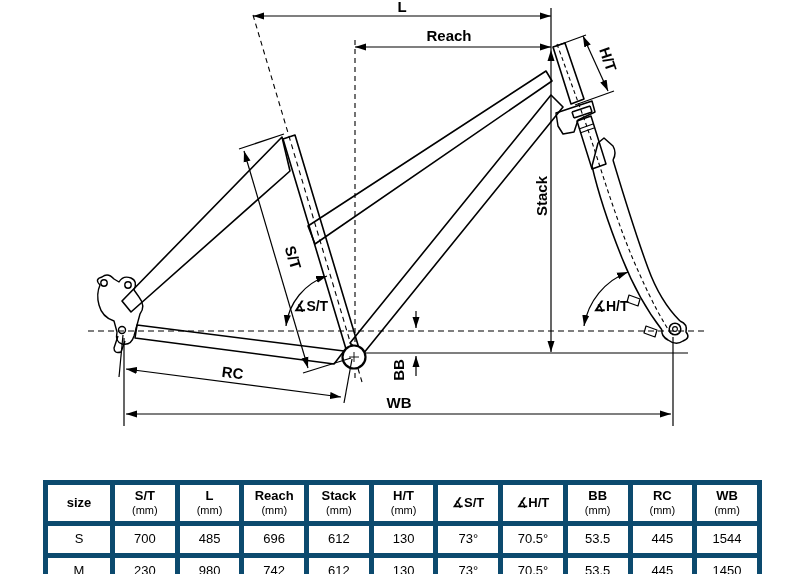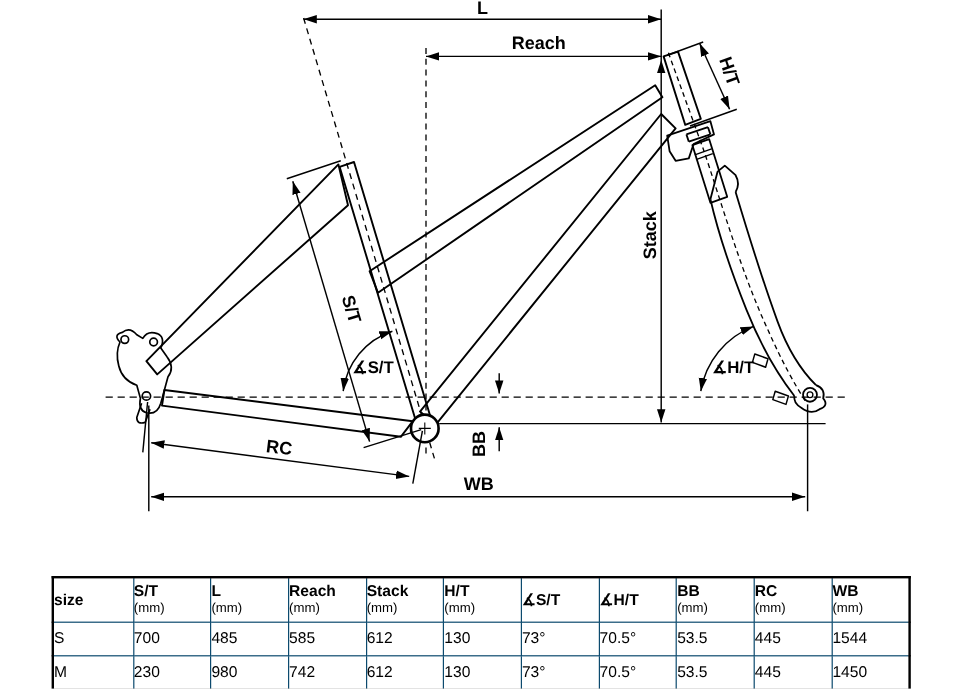--- a/index.html
+++ b/index.html
@@ -4,21 +4,21 @@
 <style>
   html,body{margin:0;padding:0;background:#fff;}
   .page{width:800px;height:574px;background:#fff;overflow:hidden;position:relative;
         font-family:"Liberation Sans", sans-serif;color:#000;}
   svg{display:block;}
   svg text{font-family:"Liberation Sans", sans-serif;font-weight:bold;font-size:15px;fill:#000;}
   svg text.small{font-size:14px;}
 
   table.geo{border-collapse:collapse;table-layout:fixed;width:714px;margin:7px 0 0 43px;
             border:2px solid #000;}
-  table.geo th, table.geo td{border:1px solid #0c4a6e;text-align:left;vertical-align:middle;
+  table.geo th, table.geo td{border:5px solid #0c4a6e;text-align:center;vertical-align:middle;
             padding:0;font-size:13px;line-height:1.15;}
   table.geo thead th{height:36px;font-weight:bold;}
   table.geo tbody td{height:27px;font-weight:normal;font-size:13px;}
   .h-unit{font-weight:normal;font-size:11px;}
 </style>
 </head>
 <body>
 
 <div class="page">
 
@@ -177,21 +177,21 @@
             <div class="h-label">WB</div>
             <div class="h-unit">(mm)</div>
           </th>
       </tr>
     </thead>
     <tbody>
       <tr>
         <td>S</td>
         <td>700</td>
         <td>485</td>
-        <td>585</td>
+        <td>696</td>
         <td>612</td>
         <td>130</td>
         <td>73°</td>
         <td>70.5°</td>
         <td>53.5</td>
         <td>445</td>
         <td>1544</td>
       </tr>
       <tr>
         <td>M</td>

